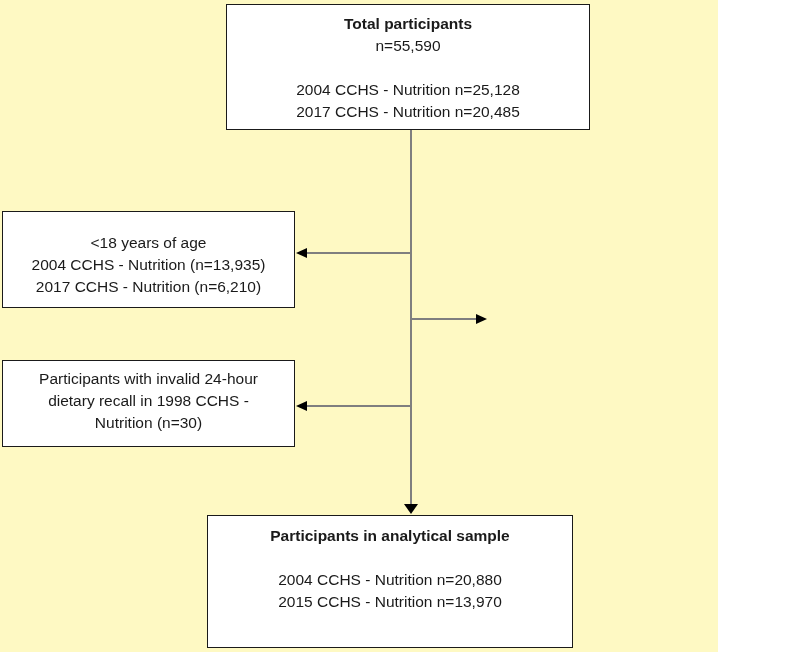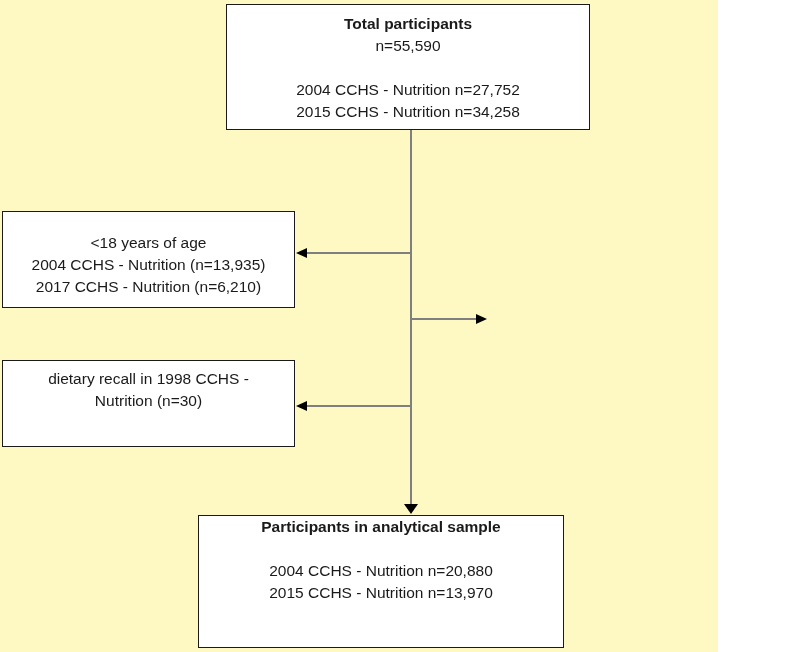--- a/index.html
+++ b/index.html
@@ -28,21 +28,21 @@
   .box .line { white-space: nowrap; }
   .box .wrapline { white-space: nowrap; }
   .bold { font-weight: bold; }
   .spacer { height: 22px; }
 
   
   .box-total    { left: 226px; top: 4px;   width: 364px; height: 126px; padding-top: 8px; }
   .box-age      { left: 2px;   top: 211px; width: 293px; height: 97px;  padding-top: 20px; }
   .box-preg     { left: 487px; top: 273px; width: 293px; height: 94px;  padding-top: 10px; }
   .box-recall   { left: 2px;   top: 360px; width: 293px; height: 87px;  padding-top: 7px; }
-  .box-final    { left: 198px; top: 515px; width: 366px; height: 133px; }
+  .box-final    { left: 207px; top: 515px; width: 366px; height: 133px; padding-top: 9px; }
 
   
   .connector { position: absolute; background: #7f7f7f; }
   .v-main   { left: 410px; top: 130px; width: 2px;  height: 375px; }
   .h-age    { left: 306px; top: 252px; width: 105px; height: 2px; }
   .h-preg   { left: 412px; top: 318px; width: 65px;  height: 2px; }
   .h-recall { left: 306px; top: 405px; width: 105px; height: 2px; }
 
   
   .arrow { position: absolute; width: 0; height: 0; }
@@ -78,32 +78,33 @@
 
   <div class="arrow arrow-left ah-age"></div>
   <div class="arrow arrow-right ah-preg"></div>
   <div class="arrow arrow-left ah-recall"></div>
   <div class="arrow arrow-down ah-final"></div>
 
   <div class="box box-total">
     <div class="line bold">Total participants</div>
     <div class="line">n=55,590</div>
     <div class="spacer"></div>
-    <div class="line">2004 CCHS - Nutrition n=27,752</div>
-    <div class="line">2015 CCHS - Nutrition n=34,258</div>
+    <div class="line">2004 CCHS - Nutrition n=25,128</div>
+    <div class="line">2017 CCHS - Nutrition n=20,485</div>
   </div>
 
   <div class="box box-age">
     <div class="line">&lt;18 years of age</div>
     <div class="line">2004 CCHS - Nutrition (n=13,935)</div>
     <div class="line">2017 CCHS - Nutrition (n=6,210)</div>
   </div>
 
 
   <div class="box box-recall">
+    <div class="wrapline">Participants with invalid 24-hour</div>
     <div class="wrapline">dietary recall in 1998 CCHS -</div>
     <div class="wrapline">Nutrition (n=30)</div>
   </div>
 
   <div class="box box-final">
     <div class="line bold">Participants in analytical sample</div>
     <div class="spacer"></div>
     <div class="line">2004 CCHS - Nutrition n=20,880</div>
     <div class="line">2015 CCHS - Nutrition n=13,970</div>
   </div>

